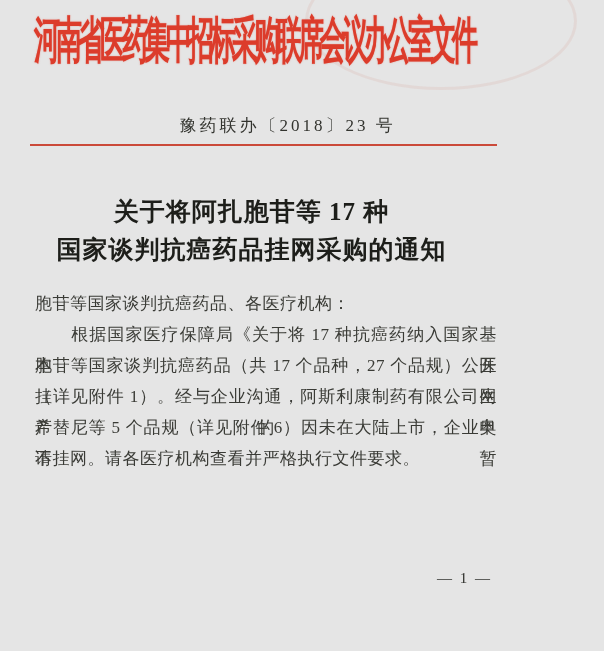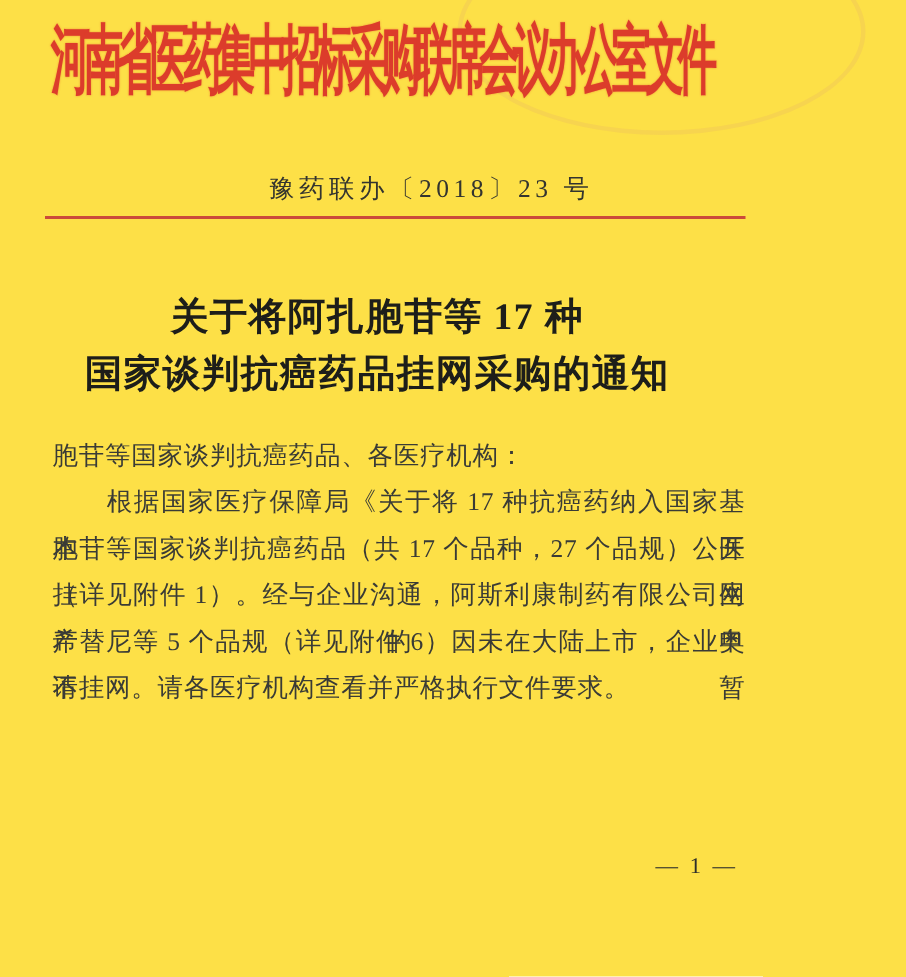--- a/index.html
+++ b/index.html
@@ -1,21 +1,21 @@
 <!DOCTYPE html>
 <html><head>
 <meta charset="utf-8">
 <style>
   * { margin: 0; padding: 0; box-sizing: border-box; }
   html, body { background: #ffffff; }
   .page {
     position: relative;
     width: 604px;
     height: 651px;
-    background: #fde047;
+    background: #e5e5e5;
     overflow: hidden;
     font-family: "Liberation Serif", "DejaVu Serif", serif;
   }
   
   .masthead {
     position: absolute;
     top: 7px;
     left: 34px;
     width: 540px;
     height: 56px;

